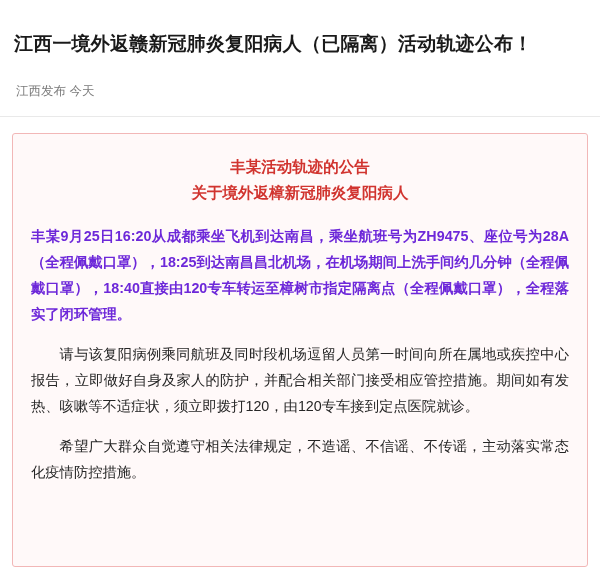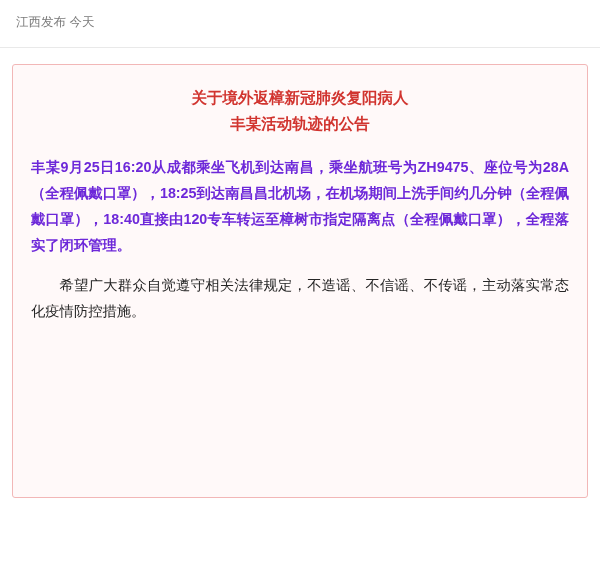--- a/index.html
+++ b/index.html
@@ -76,35 +76,37 @@
   }
   .para.last {
     margin-bottom: 0;
   }
 </style>
 </head>
 <body>
 
 <div class="page">
 
+  <h1 class="headline">江西一境外返赣新冠肺炎复阳病人（已隔离）活动轨迹公布！</h1>
 
   <div class="meta">
     <span class="source">江西发布</span>
     <span class="time">今天</span>
   </div>
 
   <div class="divider"></div>
 
   <div class="card">
 
     <div class="notice-title">
+      <div>丰某活动轨迹的公告</div>
       <div>关于境外返樟新冠肺炎复阳病人</div>
-      <div>丰某活动轨迹的公告</div>
     </div>
 
 
     <p class="para red">丰某9月25日16:20从成都乘坐飞机到达南昌，乘坐航班号为ZH9475、座位号为28A（全程佩戴口罩），18:25到达南昌昌北机场，在机场期间上洗手间约几分钟（全程佩戴口罩），18:40直接由120专车转运至樟树市指定隔离点（全程佩戴口罩），全程落实了闭环管理。</p>
 
+    <p class="para">请与该复阳病例乘同航班及同时段机场逗留人员第一时间向所在属地或疾控中心报告，立即做好自身及家人的防护，并配合相关部门接受相应管控措施。期间如有发热、咳嗽等不适症状，须立即拨打120，由120专车接到定点医院就诊。</p>
 
     <p class="para last">希望广大群众自觉遵守相关法律规定，不造谣、不信谣、不传谣，主动落实常态化疫情防控措施。</p>
 
   </div>
 </div>
 
 </body></html>

